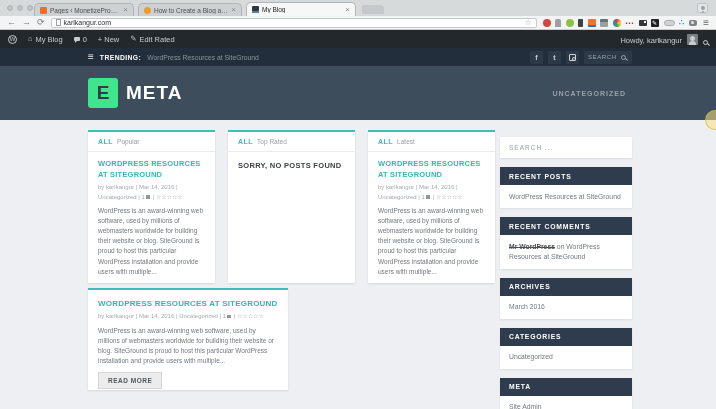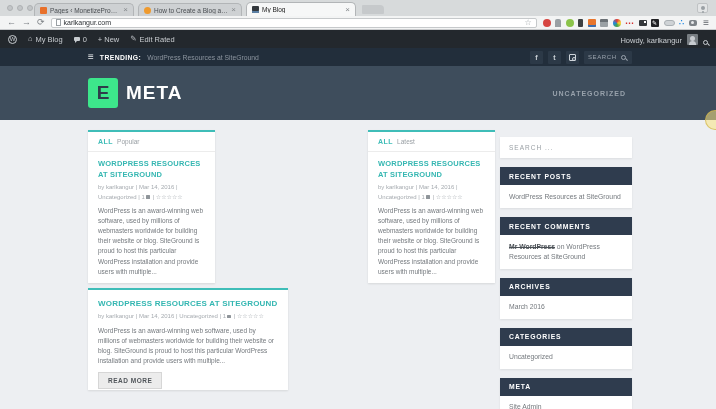--- a/index.html
+++ b/index.html
@@ -243,20 +243,27 @@
     </div>
     <div class="post">
       <div class="post-title">WordPress Resources at SiteGround</div>
       <div class="post-meta">
         <span>by karlkangur | Mar 14, 2016 | Uncategorized | 1</span><span class="mini-bubble"></span> <span>| ☆☆☆☆☆</span>
       </div>
       <div class="post-excerpt">WordPress is an award-winning web software, used by millions of webmasters worldwide for building their website or blog. SiteGround is proud to host this particular WordPress installation and provide users with multiple...</div>
     </div>
   </div>
 
+  <div class="mod mod2">
+    <div class="mod-header">
+      <span class="tab-all">ALL</span>
+      <span class="filter">Top Rated</span>
+    </div>
+    <div class="empty-msg">SORRY, NO POSTS FOUND</div>
+  </div>
 
   <div class="mod mod3">
     <div class="mod-header">
       <span class="tab-all">ALL</span>
       <span class="filter">Latest</span>
     </div>
     <div class="post">
       <div class="post-title">WordPress Resources at SiteGround</div>
       <div class="post-meta">
         <span>by karlkangur | Mar 14, 2016 | Uncategorized | 1</span><span class="mini-bubble"></span> <span>| ☆☆☆☆☆</span>

